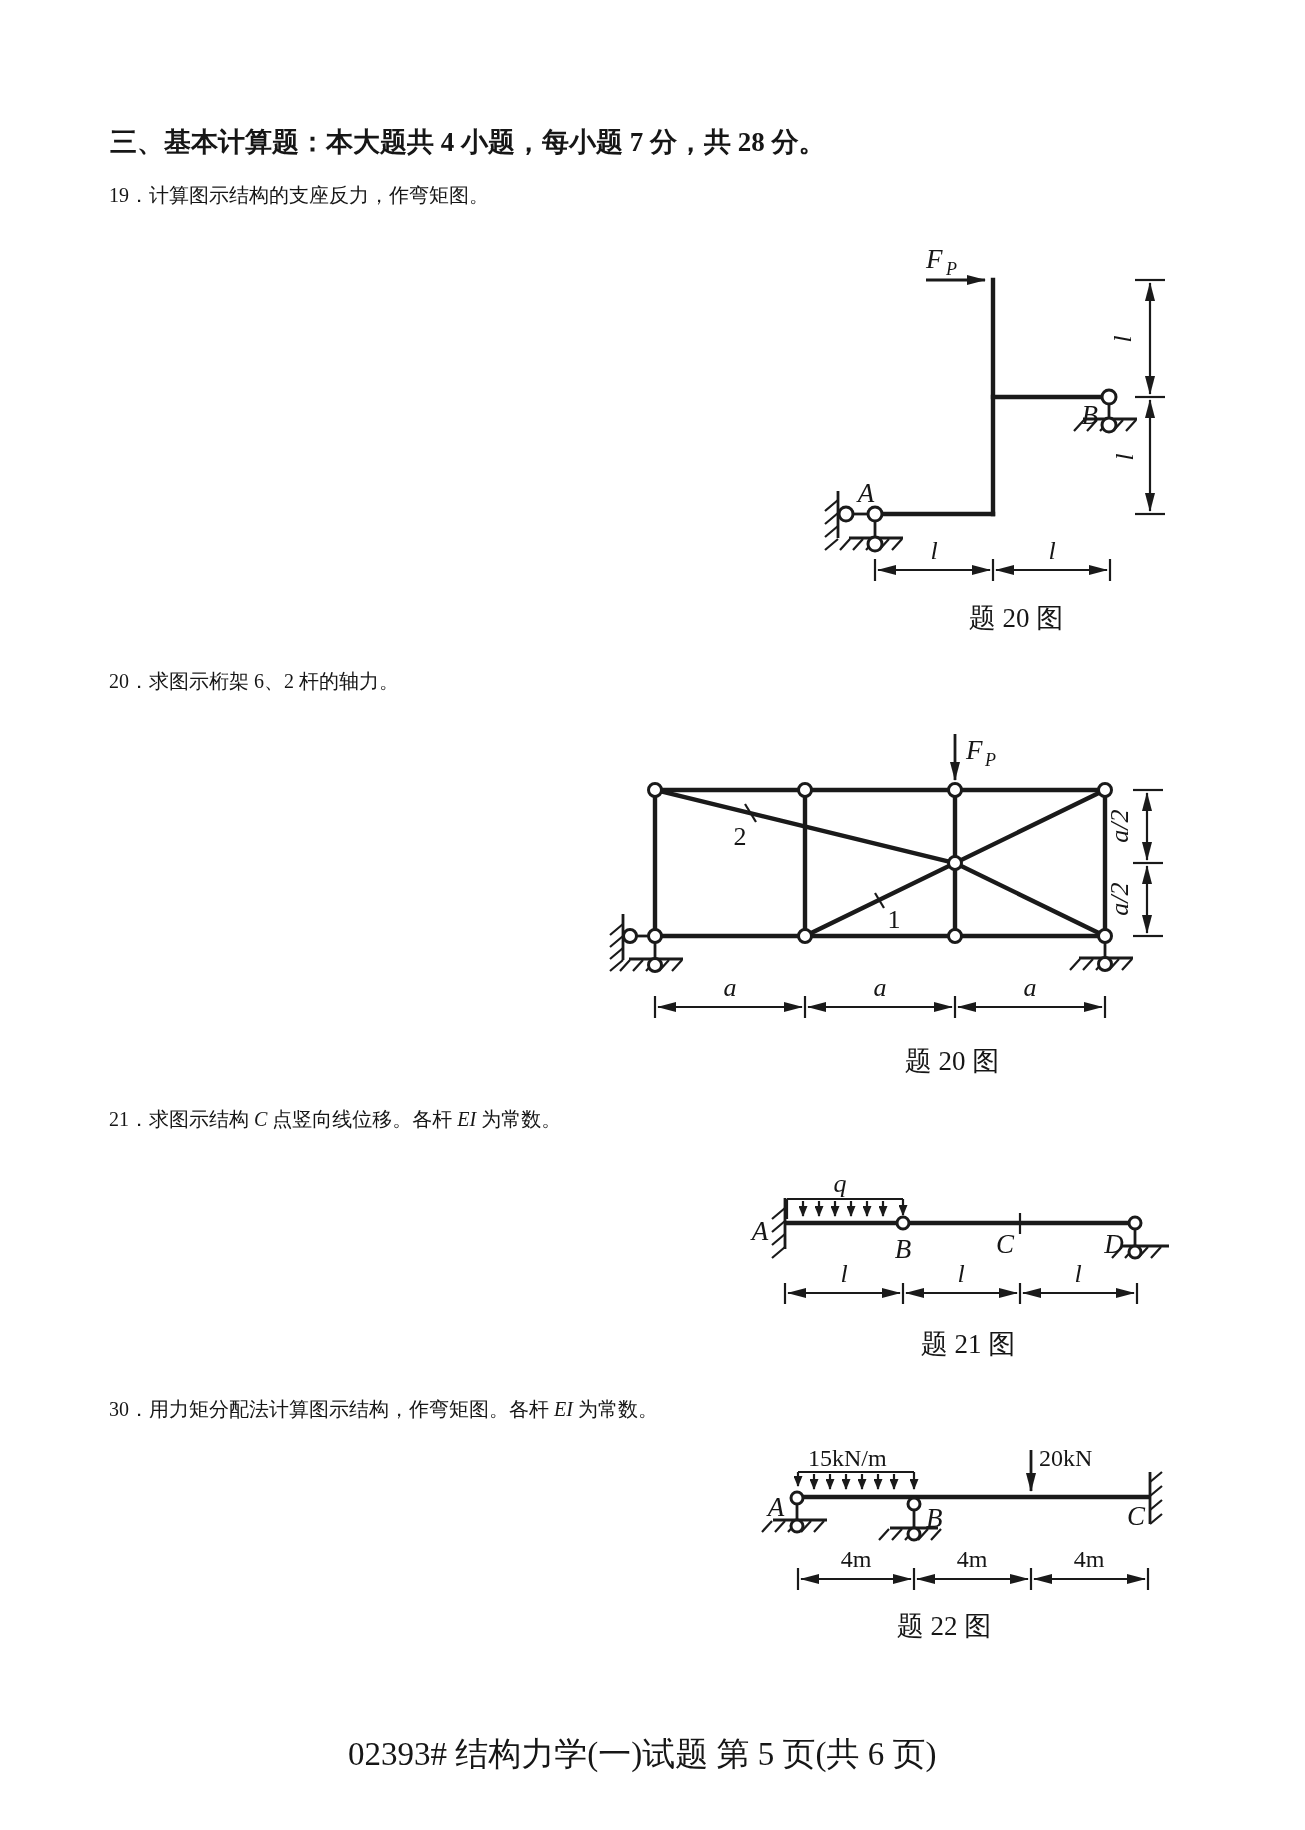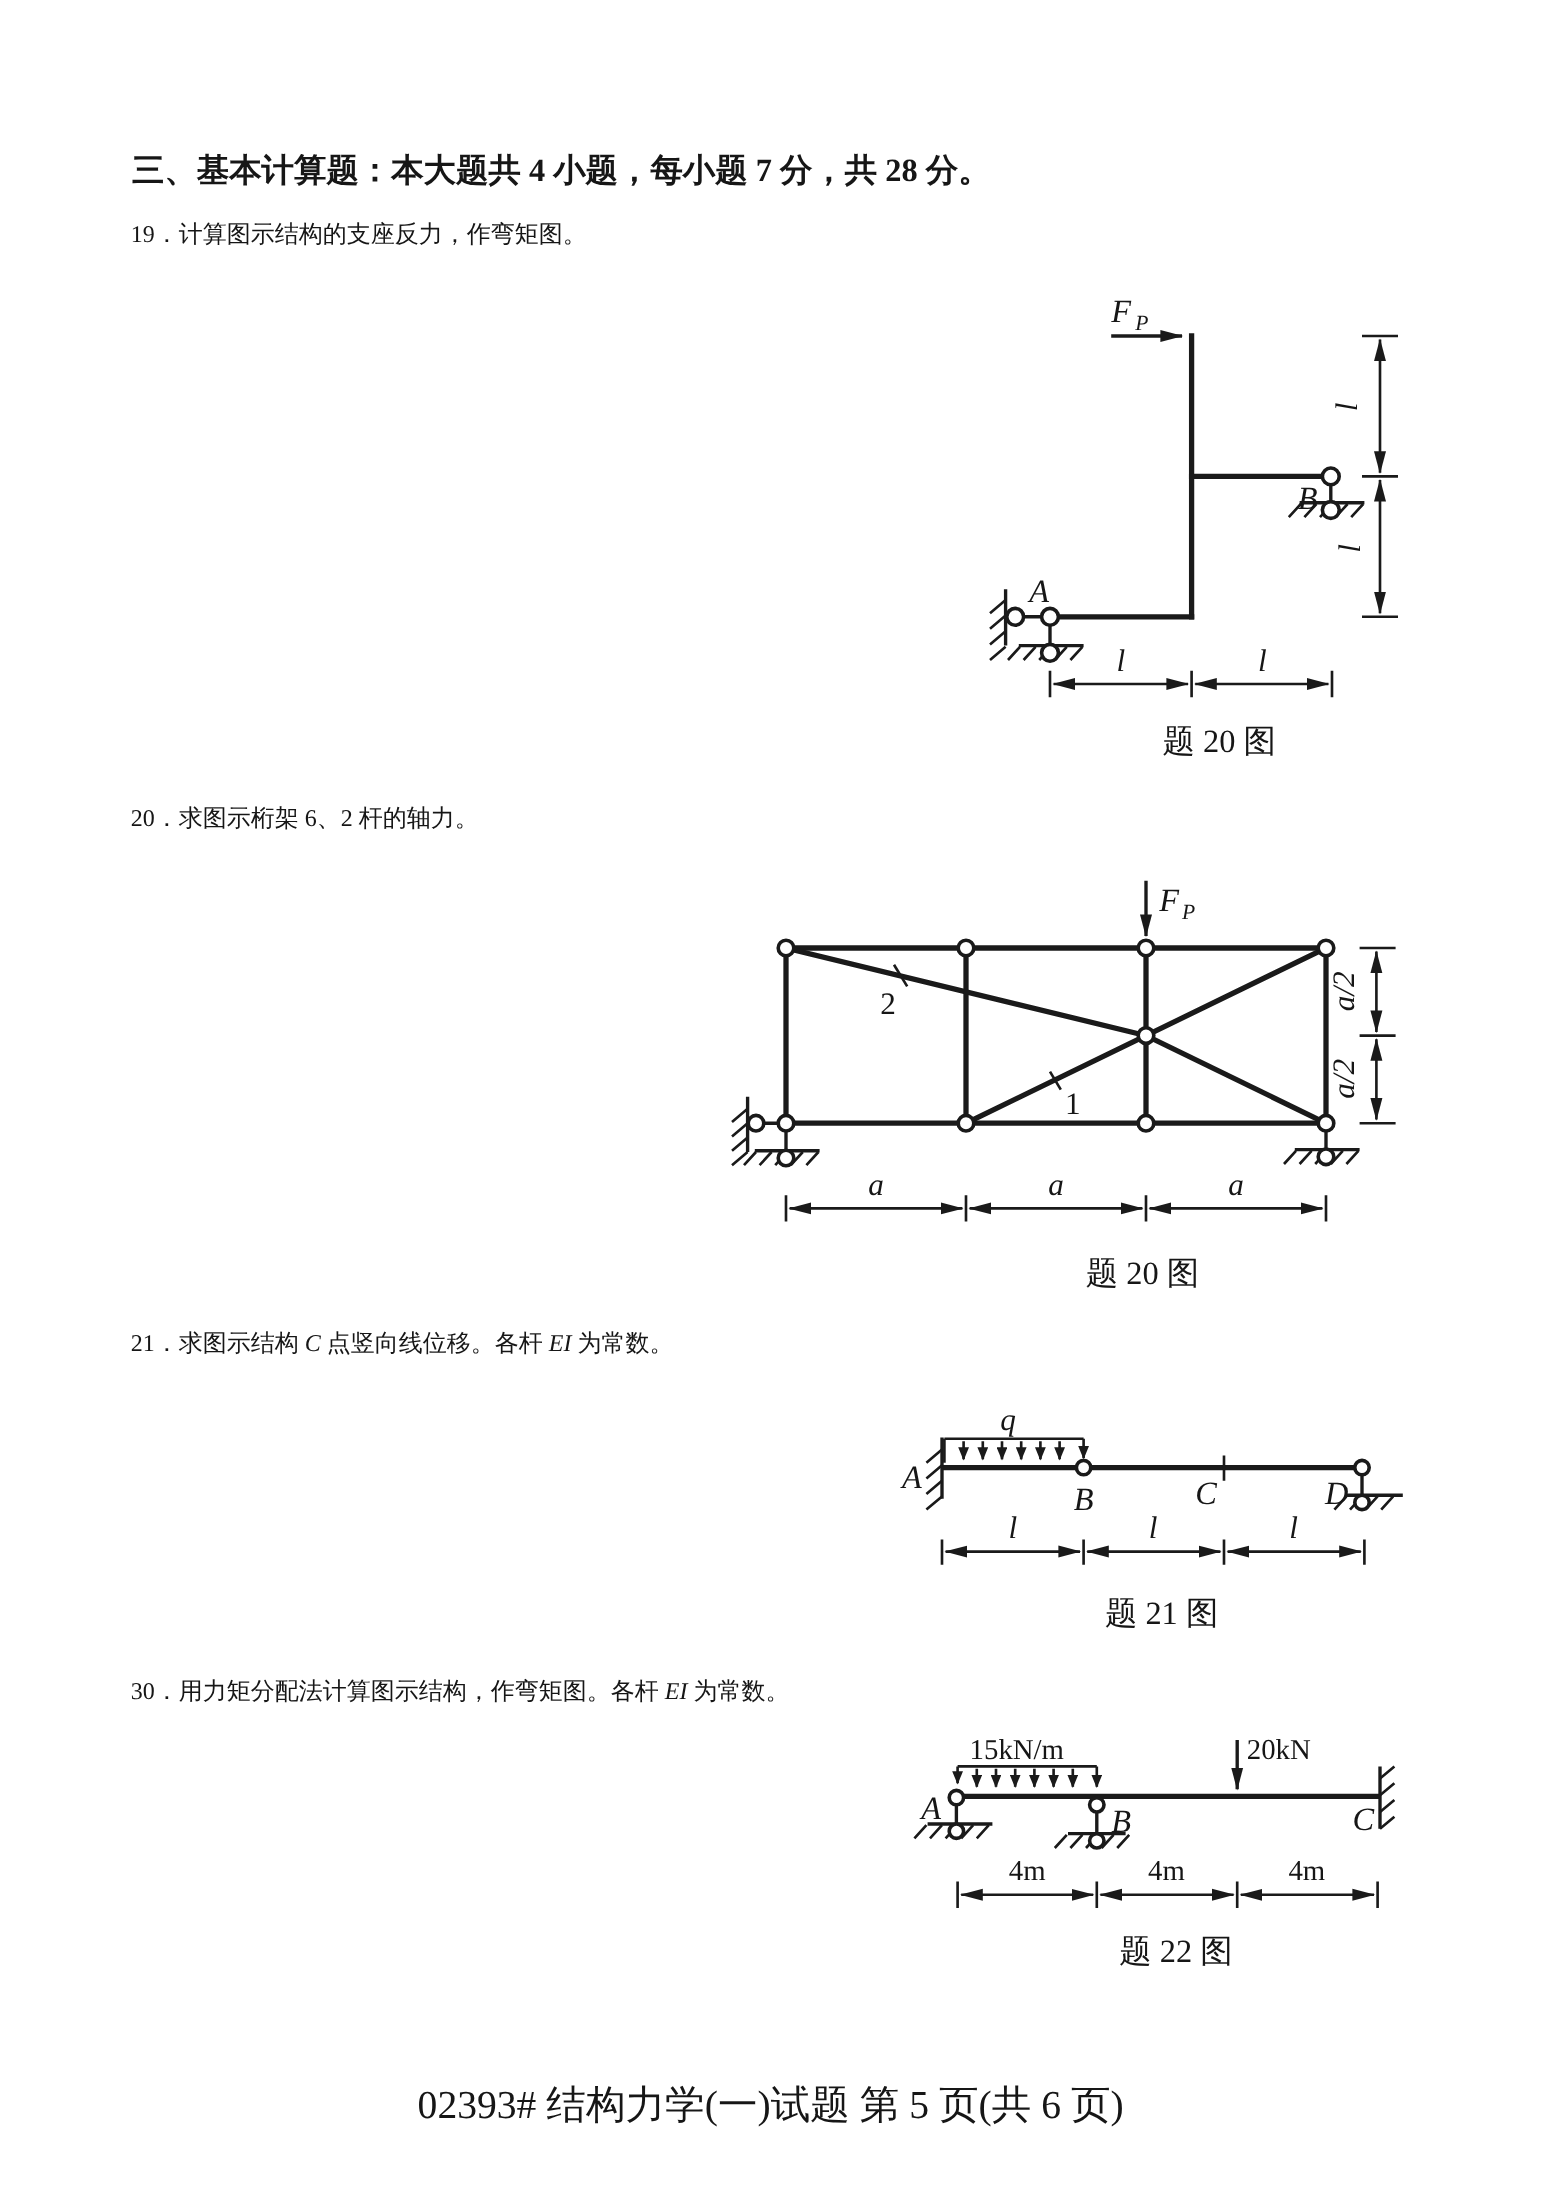--- a/index.html
+++ b/index.html
@@ -247,15 +247,15 @@
   <line class="t" x1="176" y1="130" x2="176" y2="152"></line>
   <line class="t" x1="293" y1="130" x2="293" y2="152"></line>
   <line class="t" x1="410" y1="130" x2="410" y2="152"></line>
   <line class="t" x1="63" y1="141" x2="173" y2="141" marker-start="url(#ah)" marker-end="url(#ah)"></line>
   <line class="t" x1="179" y1="141" x2="290" y2="141" marker-start="url(#ah)" marker-end="url(#ah)"></line>
   <line class="t" x1="296" y1="141" x2="407" y2="141" marker-start="url(#ah)" marker-end="url(#ah)"></line>
   <text class="up" x="118" y="129" text-anchor="middle">4m</text>
   <text class="up" x="234" y="129" text-anchor="middle">4m</text>
   <text class="up" x="351" y="129" text-anchor="middle">4m</text>
 </svg>
-<div class="abs cap" style="left:880px;top:1608px;">题 22 图</div>
+<div class="abs cap" style="left:844px;top:1608px;">题 22 图</div>
 
 <div class="abs ftr" style="left:348px;top:1732px;">02393# 结构力学(一)试题 第 5 页(共 6 页)</div>
 
 </body></html>

